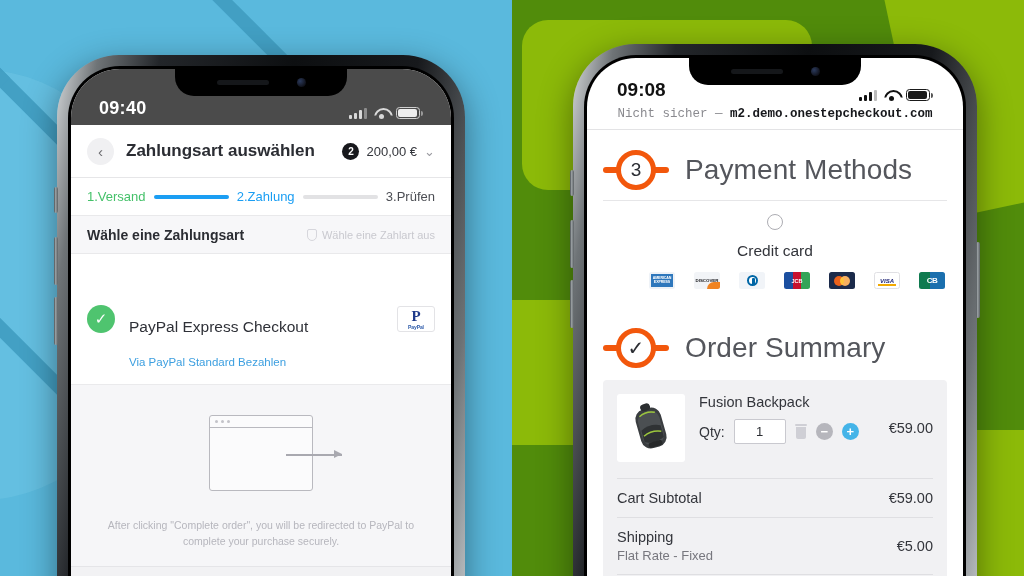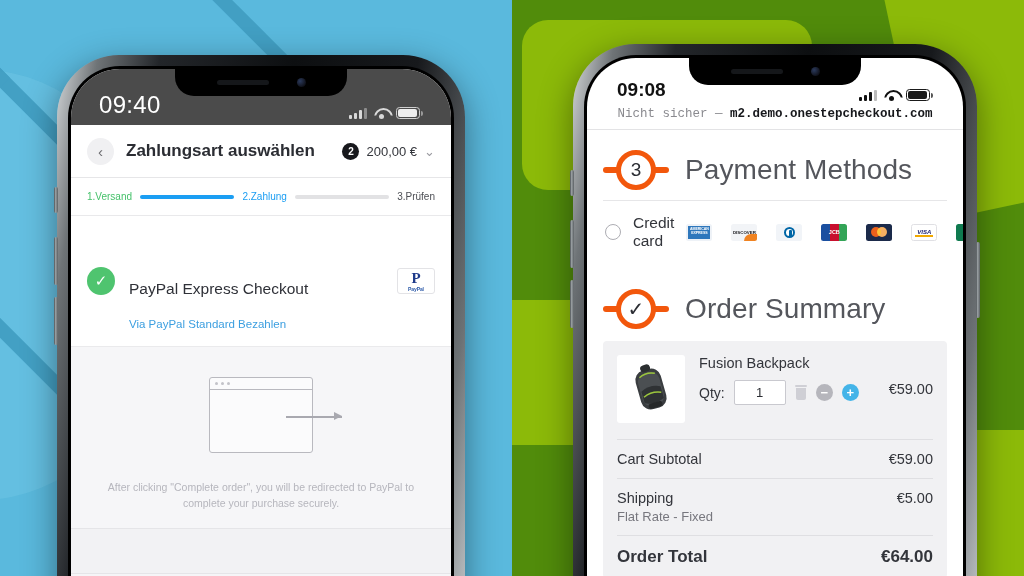--- a/index.html
+++ b/index.html
@@ -81,21 +81,21 @@
   
   #phone-left  { left: 57px;  top: 55px;  width: 408px; height: 620px; }
   #phone-right { left: 573px; top: 44px;  width: 404px; height: 630px; }
 
   
   .l-statusbar {
     height: 56px; background: #4b4b4b; color: #fff;
     display: flex; align-items: flex-end; justify-content: space-between;
     padding: 0 28px 6px 28px; position: relative;
   }
-  .l-time { font-size: 24px; font-weight: normal; letter-spacing: .3px; }
+  .l-time { font-size: 18px; font-weight: bold; letter-spacing: .3px; }
   .l-icons { display: flex; align-items: center; gap: 7px; }
   .bars { display: flex; align-items: flex-end; gap: 2px; }
   .bars i { display:block; width: 3px; background: #d9d9d9; border-radius: 1px; }
   .bars i:nth-child(1){height:4px}.bars i:nth-child(2){height:6px}
   .bars i:nth-child(3){height:9px}.bars i:nth-child(4){height:11px;background:#8d8d8d}
   .wifi { width: 15px; height: 11px; position: relative; }
   .wifi::before{content:"";position:absolute;left:0;top:0;width:15px;height:15px;
     border:2.5px solid #d9d9d9;border-radius:50%;clip-path:polygon(0 0,100% 0,100% 42%,0 42%);}
   .wifi::after{content:"";position:absolute;left:5px;top:6.5px;width:5px;height:5px;border-radius:50%;background:#d9d9d9;}
   .batt { width: 24px; height: 12px; border: 1.8px solid #cfcfcf; border-radius: 3.5px; position: relative; }
@@ -129,21 +129,21 @@
   .l-total { margin-left:auto; display:flex; align-items:center; gap:7px; }
   .badge-count { width:17px;height:17px;border-radius:50%;background:#17181c;color:#fff;
     font-size:10px;display:flex;align-items:center;justify-content:center;font-weight:bold; }
   .l-amount { font-size:13px; color:#33353b; }
   .caret { color:#9a9aa0; font-size:13px; }
 
   .l-steps {
     background:#fff; height: 38px; display:flex; align-items:center;
     padding: 0 16px; gap: 0; border-bottom:1px solid #e9e9eb;
   }
-  .step { font-size:10px; white-space:nowrap; }
+  .step { font-size:13px; white-space:nowrap; }
   .step.done { color:#45c16a; }
   .step.cur  { color:#1b9ef3; }
   .step.todo { color:#4c4e54; }
   .bar { height:4px; border-radius:2px; flex:1; margin:0 8px; }
   .bar.fill { background:#1b9ef3; }
   .bar.empty{ background:#e2e2e4; }
 
   .l-subhead {
     background:#f7f7f9; height:38px; display:flex; align-items:center;
     padding:0 16px; border-bottom:1px solid #e9e9eb;
@@ -200,21 +200,21 @@
   .sect-head { display:flex; align-items:center; gap:16px; padding: 20px 0 10px; }
   .step-badge { position:relative; width:66px; height:40px; flex:0 0 auto; display:flex; align-items:center; justify-content:center; }
   .step-badge .ring { width:40px;height:40px;border-radius:50%;border:5.5px solid #f2570c;background:#fff;
     display:flex;align-items:center;justify-content:center;font-size:19px;color:#2b2d33;z-index:2;}
   .step-badge .ring.tick { font-size:20px; }
   .step-badge .stub { position:absolute;height:6px;background:#f2570c;top:17px;z-index:1;border-radius:3px;}
   .step-badge .stub.l { left:0; width:20px; }
   .step-badge .stub.r { right:0; width:20px; }
   .sect-title { font-size:28px; color:#54565c; font-weight:normal; letter-spacing:.1px; }
 
-  .pay-row { display:flex; align-items:center; gap:12px; padding: 13px 2px; border-top:1px solid #e6e6e8; }
+  .pay-row { display:flex; align-items:center; gap:12px; padding: 13px 2px; border-top:1px solid #e6e6e8;flex-direction:column; }
   .radio { width:16px;height:16px;border-radius:50%;border:1.6px solid #adadb3;flex:0 0 auto; }
   .pay-label { font-size:15.5px; color:#33353b; }
   .cards { margin-left:auto; display:flex; align-items:center; gap:19px; }
   .card { width:26px;height:17px;border-radius:2.5px;overflow:hidden;position:relative;flex:0 0 auto;
     font-size:5px;font-weight:bold;display:flex;align-items:center;justify-content:center;color:#fff;}
   .c-amex{background:#eef2f7;}
   .c-amex::before{content:"";position:absolute;left:2px;top:2px;right:2px;bottom:2px;background:#2e77bc;}
   .c-amex span{position:relative;z-index:2;color:#fff;font-size:3.6px;letter-spacing:-.1px;text-align:center;line-height:1.1;}
   .c-disc{background:#f2f4f7;color:#16161a;}
   .c-disc span{position:relative;z-index:2;font-size:4.4px;}
@@ -249,21 +249,21 @@
   .trash { width:12px;height:15px;position:relative;flex:0 0 auto; }
   .trash::before{content:"";position:absolute;left:1px;top:3px;width:10px;height:12px;
     background:#cfcfd5;border-radius:0 0 2px 2px;}
   .trash::after{content:"";position:absolute;left:0;top:0;width:12px;height:2.4px;background:#cfcfd5;border-radius:1px;}
   .circ { width:17px;height:17px;border-radius:50%;display:flex;align-items:center;justify-content:center;
     color:#fff;font-size:13px;font-weight:bold;line-height:1;flex:0 0 auto; }
   .circ.minus { background:#b6b6bc; }
   .circ.plus  { background:#44b4e8; }
   .prod-price { margin-left:auto; font-size:14.5px; color:#33353b; align-self:center; }
 
-  .tot-row { display:flex; align-items:flex-start; padding:11px 0; border-top:1px solid #dfdfe2; }
+  .tot-row { display:flex; align-items:center; padding:11px 0; border-top:1px solid #dfdfe2; }
   .tot-lab { font-size:14.5px; color:#33353b; }
   .tot-sub { font-size:13px; color:#77777e; margin-top:3px; }
   .tot-val { margin-left:auto; font-size:14.5px; color:#33353b; }
   .tot-row.grand .tot-lab, .tot-row.grand .tot-val { font-weight:bold; font-size:17px; }
 </style>
 </head>
 <body>
 
 <div class="bg">
   <div class="bg-left">
@@ -321,20 +321,27 @@
         </div>
 
         <div class="l-steps">
           <span class="step done">1.Versand</span>
           <span class="bar fill"></span>
           <span class="step cur">2.Zahlung</span>
           <span class="bar empty"></span>
           <span class="step todo">3.Prüfen</span>
         </div>
 
+        <div class="l-subhead">
+          <span class="lab">Wähle eine Zahlungsart</span>
+          <span class="hint">
+            <span class="shield"></span>
+            <span>Wähle eine Zahlart aus</span>
+          </span>
+        </div>
 
         <div class="l-method">
           <div class="check-green">✓</div>
           <div>
             <div class="m-name">PayPal Express Checkout</div>
             <div class="m-sub">Via PayPal Standard Bezahlen</div>
           </div>
           <div class="pp-logo">
             <span class="pp-glyph">P</span>
             <span class="pp-word">PayPal</span>

